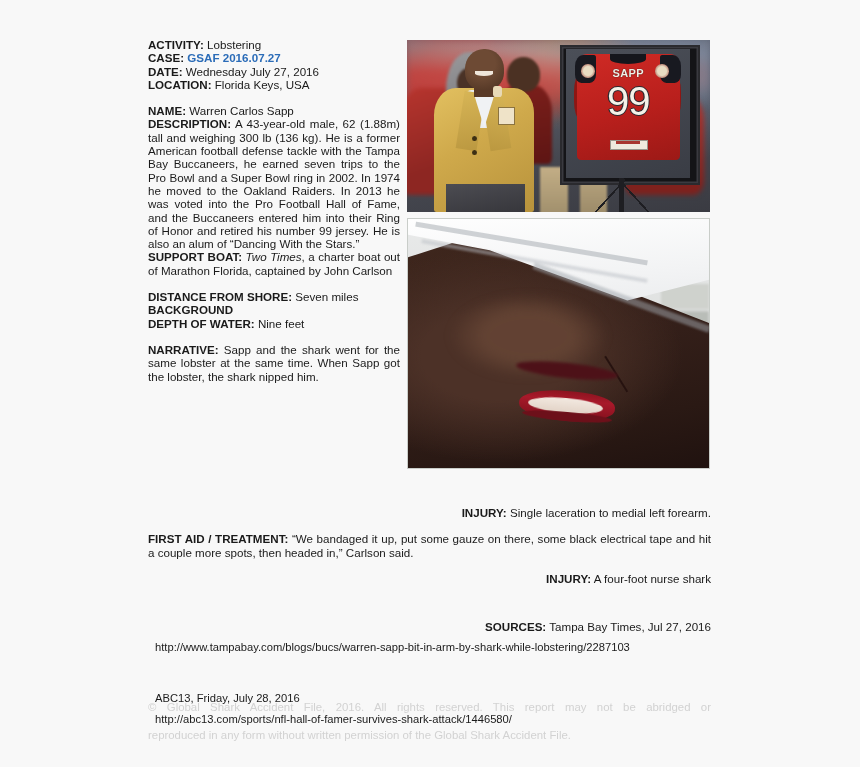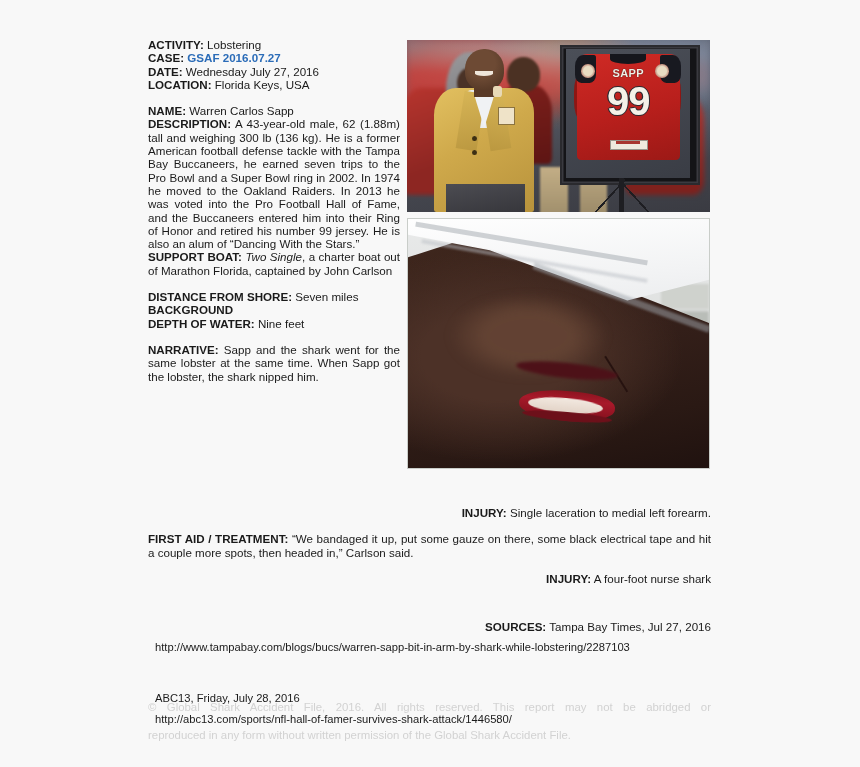--- a/index.html
+++ b/index.html
@@ -306,21 +306,21 @@
     font-size: 11px;
     letter-spacing: 0.4px;
     text-align: center;
     line-height: 12px;
     text-shadow: 0 0 1px #000;
   }
   .number {
     left: 59%; top: 24%; width: 28%; height: 26%;
     color: #f4f1e8;
     font-family: "Liberation Sans", sans-serif;
-    font-weight: bold;
+    font-weight: normal;
     font-size: 40px;
     line-height: 40px;
     letter-spacing: -1px;
     text-align: center;
     text-shadow:
       1.2px 0 0 #2a2a30, -1.2px 0 0 #2a2a30,
       0 1.2px 0 #2a2a30, 0 -1.2px 0 #2a2a30;
   }
   .card-label {
     left: 67%; top: 58%; width: 12%; height: 5%;
@@ -453,21 +453,21 @@
       <p class="block nojust"><span class="lbl">DATE:</span><span> Wednesday July 27, 2016</span></p>
 
       <p class="block nojust"><span class="lbl">LOCATION:</span><span> Florida Keys, USA</span></p>
 
       <div class="gap-md"></div>
 
       <p class="block nojust"><span class="lbl">NAME:</span><span> Warren Carlos Sapp</span></p>
 
       <p class="block"><span class="lbl">DESCRIPTION:</span><span> A 43-year-old male, 62 (1.88m) tall and weighing 300 lb (136 kg). He is a former American football defense tackle with the Tampa Bay Buccaneers, he earned seven trips to the Pro Bowl and a Super Bowl ring in 2002. In 1974 he moved to the Oakland Raiders.  In 2013 he was voted into the Pro Football Hall of Fame, and the Buccaneers entered him into their Ring of Honor and retired his number 99 jersey. He is also an alum of  “Dancing With the Stars.”</span></p>
 
-      <p class="block"><span class="lbl">SUPPORT BOAT:</span><span class="ital"> Two Single</span><span>, a charter boat out of Marathon Florida, captained by John Carlson</span></p>
+      <p class="block"><span class="lbl">SUPPORT BOAT:</span><span class="ital"> Two Times</span><span>, a charter boat out of Marathon Florida, captained by John Carlson</span></p>
 
       <div class="gap-md"></div>
 
       <p class="block"><span class="lbl">DISTANCE FROM SHORE:</span><span> Seven miles</span></p>
 
       <p class="block nojust"><span class="lbl">BACKGROUND</span></p>
 
       <p class="block nojust"><span class="lbl">DEPTH OF WATER:</span><span> Nine feet</span></p>
 
       <div class="gap-md"></div>

